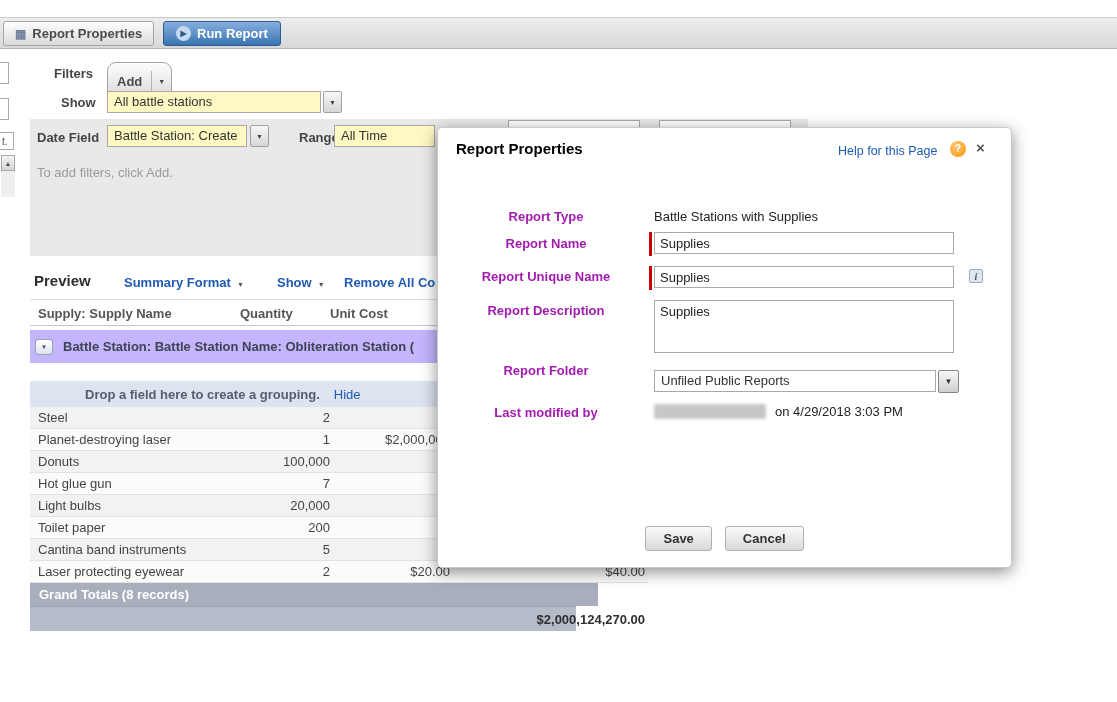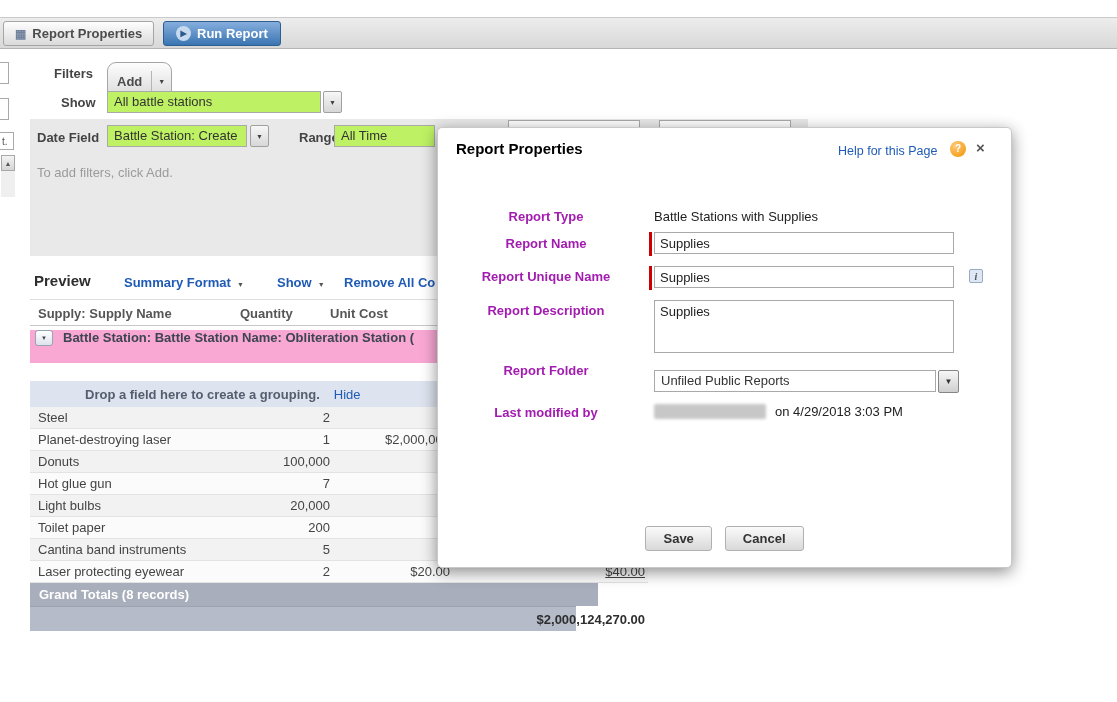--- a/index.html
+++ b/index.html
@@ -40,21 +40,21 @@
     position: absolute; left: 1px; top: 155px; width: 14px; height: 16px;
     background: linear-gradient(#f4f4f4, #d5d5d5); border: 1px solid #a8a8a8;
     font-size: 7px; color: #555; text-align: center; line-height: 15px; cursor: pointer;
   }
   .scroll-track { position: absolute; left: 1px; top: 171px; width: 14px; height: 26px; background: #efefef; }
   
   .flabel { position: absolute; font-weight: bold; color: #444; }
   .filter-panel { position: absolute; left: 30px; top: 119px; width: 778px; height: 137px; background: #e9e9e9; }
   .hint { position: absolute; left: 37px; top: 165px; color: #9b9b9b; }
   .selbox {
-    position: absolute; background: #bef264; border: 1px solid #a9a9a9; height: 22px;
+    position: absolute; background: #fef9c3; border: 1px solid #a9a9a9; height: 22px;
     line-height: 20px; padding: 0 6px; white-space: nowrap; overflow: hidden; cursor: pointer;
   }
   .selarrow {
     position: absolute; width: 19px; height: 22px;
     background: linear-gradient(#f7f7f7, #d7d7d7); border: 1px solid #a0a0a0;
     border-radius: 2px; display: flex; align-items: center; justify-content: center;
     font-size: 7px; color: #444; cursor: pointer;
   }
   .addbtn {
     position: absolute; left: 107px; top: 62px; height: 38px; display: inline-flex;
@@ -69,42 +69,42 @@
   .preview-title { position: absolute; left: 34px; top: 272px; font-size: 15px; font-weight: bold; color: #2e2e2e; }
   .plink { position: absolute; color: #1f5bb5; font-weight: bold; cursor: pointer; }
   .plink .dd { color: #555; font-size: 7px; margin-left: 6px; font-weight: normal; }
   .thead {
     position: absolute; left: 30px; top: 299px; width: 618px; height: 27px;
     background: #fff; border-top: 1px solid #dedede; border-bottom: 1px solid #c8c8c8;
   }
   .th { position: absolute; top: 6px; font-weight: bold; color: #555; cursor: pointer; }
   .group-row {
     position: absolute; left: 30px; top: 330px; width: 618px; height: 33px;
-    background: #f9a8d4; display: flex; 
+    background: #c4b5fd; display: flex; align-items: center;
   }
   .collapse-btn {
     width: 18px; height: 16px; margin-left: 5px; background: linear-gradient(#ffffff, #dde3ec);
     border: 1px solid #96a2b6; border-radius: 3px; font-size: 6px; color: #445;
     display: flex; align-items: center; justify-content: center; cursor: pointer;
   }
   .group-text { margin-left: 10px; font-weight: bold; color: #3d4452; white-space: nowrap; overflow: hidden; }
   .drop-row {
     position: absolute; left: 30px; top: 381px; width: 618px; height: 26px;
     background: #dde3ef; display: flex; align-items: center;
   }
   .drop-text { margin-left: 55px; font-weight: bold; color: #555e6e; }
   .hide-link { margin-left: 14px; color: #1f5bb5; cursor: pointer; }
   .tbody { position: absolute; left: 30px; top: 407px; width: 618px; }
   .trow { position: relative; height: 22px; line-height: 21px; border-bottom: 1px solid #e3e3e3; cursor: pointer; }
   .trow:nth-child(odd)  { background: #f2f2f2; }
   .trow:nth-child(even) { background: #fbfbfb; }
   .c-name  { position: absolute; left: 8px;  color: #444; white-space: nowrap; }
   .c-qty   { position: absolute; left: 200px; width: 100px; text-align: right; color: #444; }
   .c-unit  { position: absolute; left: 320px; width: 100px; text-align: right; color: #444; }
-  .c-total { position: absolute; left: 495px; width: 120px; text-align: right; color: #444; text-decoration: underline; }
+  .c-total { position: absolute; left: 495px; width: 120px; text-align: right; color: #444; }
   .gt-label-row {
     position: absolute; left: 30px; top: 583px; width: 568px; height: 23px;
     background: #a8aebb; color: #fff; font-weight: bold; line-height: 23px; padding-left: 9px;
   }
   .gt-value-row {
     position: absolute; left: 30px; top: 606px; width: 546px; height: 25px;
     background: #b5bbc8; border-top: 1px solid #9da3b0;
   }
   .gt-value { position: absolute; left: 495px; width: 120px; top: 0; line-height: 25px; text-align: right; font-weight: bold; color: #2e2e2e; }
   .preview-note { position: absolute; left: 37px; top: 640px; color: #9b9b9b; font-size: 13.5px; }

